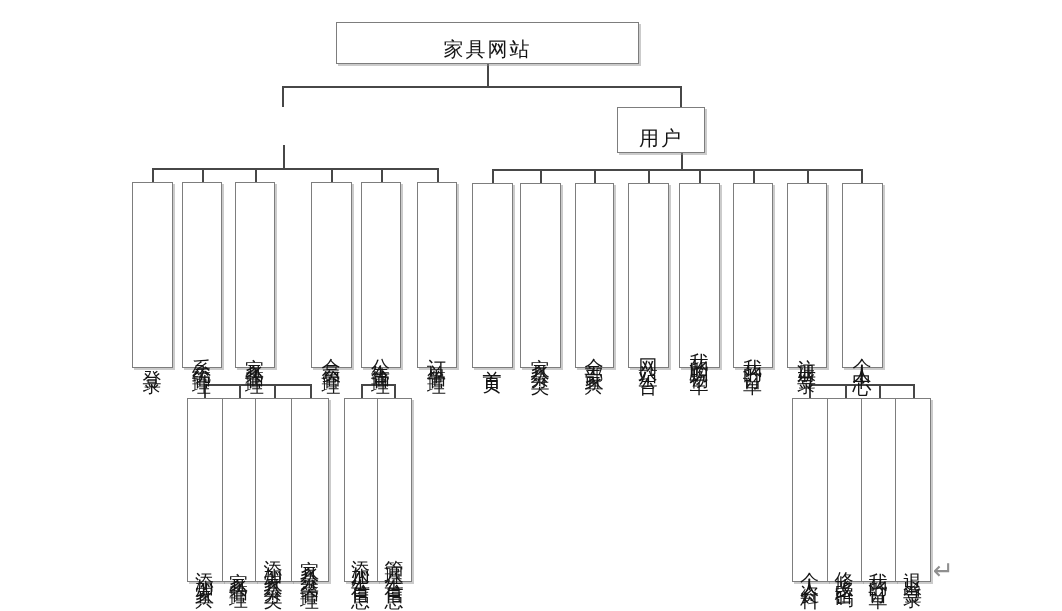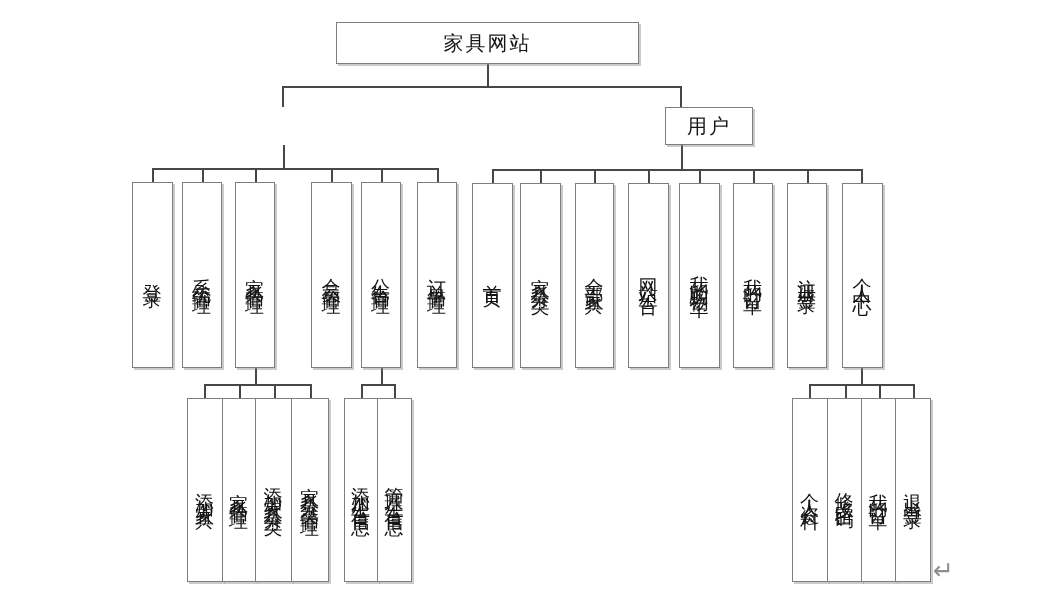--- a/index.html
+++ b/index.html
@@ -9,21 +9,21 @@
     background:#ffffff;
     font-family:"Liberation Serif","DejaVu Serif",serif;
     overflow:hidden;
   }
   .node{
     position:absolute;
     background:#ffffff;
     border:1.5px solid #7d7d7d;
     box-shadow:2px 2px 0 rgba(140,140,140,0.45);
     display:flex;
-    align-items:center;
+    align-items:flex-end;
     justify-content:center;
     color:#141414;
     box-sizing:border-box;
   }
   .hnode{font-size:20px;letter-spacing:2px;}
   .vnode span{
     writing-mode:vertical-rl;
     text-orientation:upright;
     font-size:19px;
     letter-spacing:0.32em;
@@ -86,21 +86,21 @@
   <div class="line hline" style="left:809px;top:384px;width:104px;"></div>
   <div class="line vline" style="left:809px;top:384px;height:14px;"></div>
   <div class="line vline" style="left:845px;top:384px;height:14px;"></div>
   <div class="line vline" style="left:879px;top:384px;height:14px;"></div>
   <div class="line vline" style="left:913px;top:384px;height:14px;"></div>
 
   <div class="node hnode" style="left:336px;top:22px;width:303px;height:42px;">
     <span>家具网站</span>
   </div>
 
-  <div class="node hnode" style="left:665px;top:107px;width:88px;height:38px;">
+  <div class="node hnode" style="left:617px;top:107px;width:88px;height:46px;">
     <span>用户</span>
   </div>
 
   <div class="node vnode" style="left:132px;top:182px;width:41px;height:186px;">
     <span>登录</span>
   </div>
   <div class="node vnode" style="left:182px;top:182px;width:40px;height:186px;">
     <span>系统管理</span>
   </div>
   <div class="node vnode" style="left:235px;top:182px;width:40px;height:186px;">

